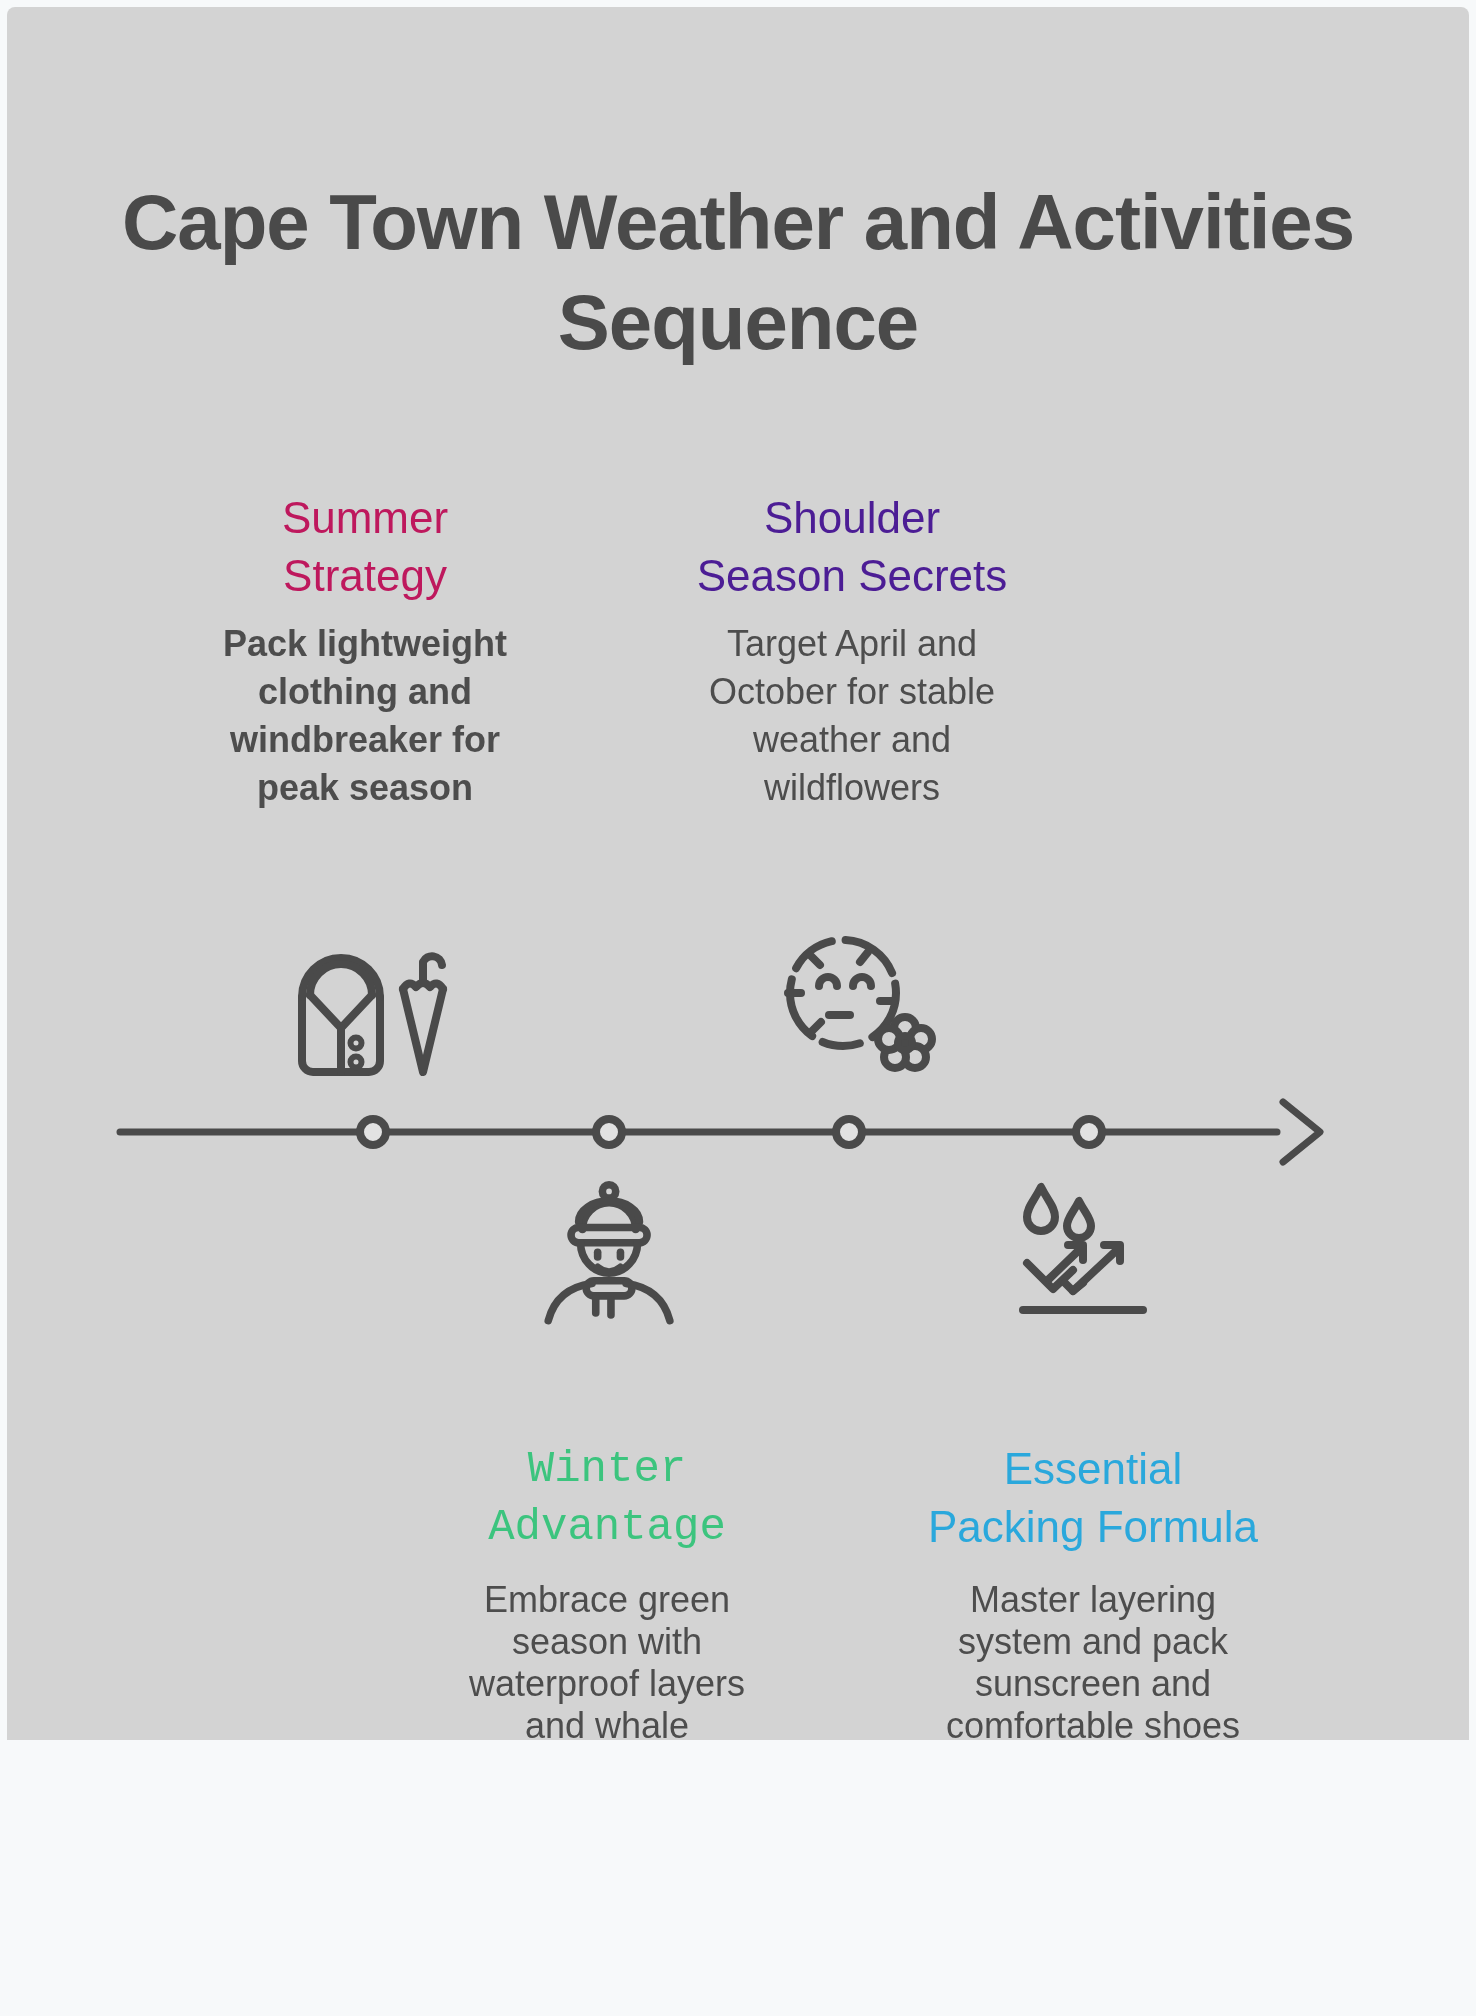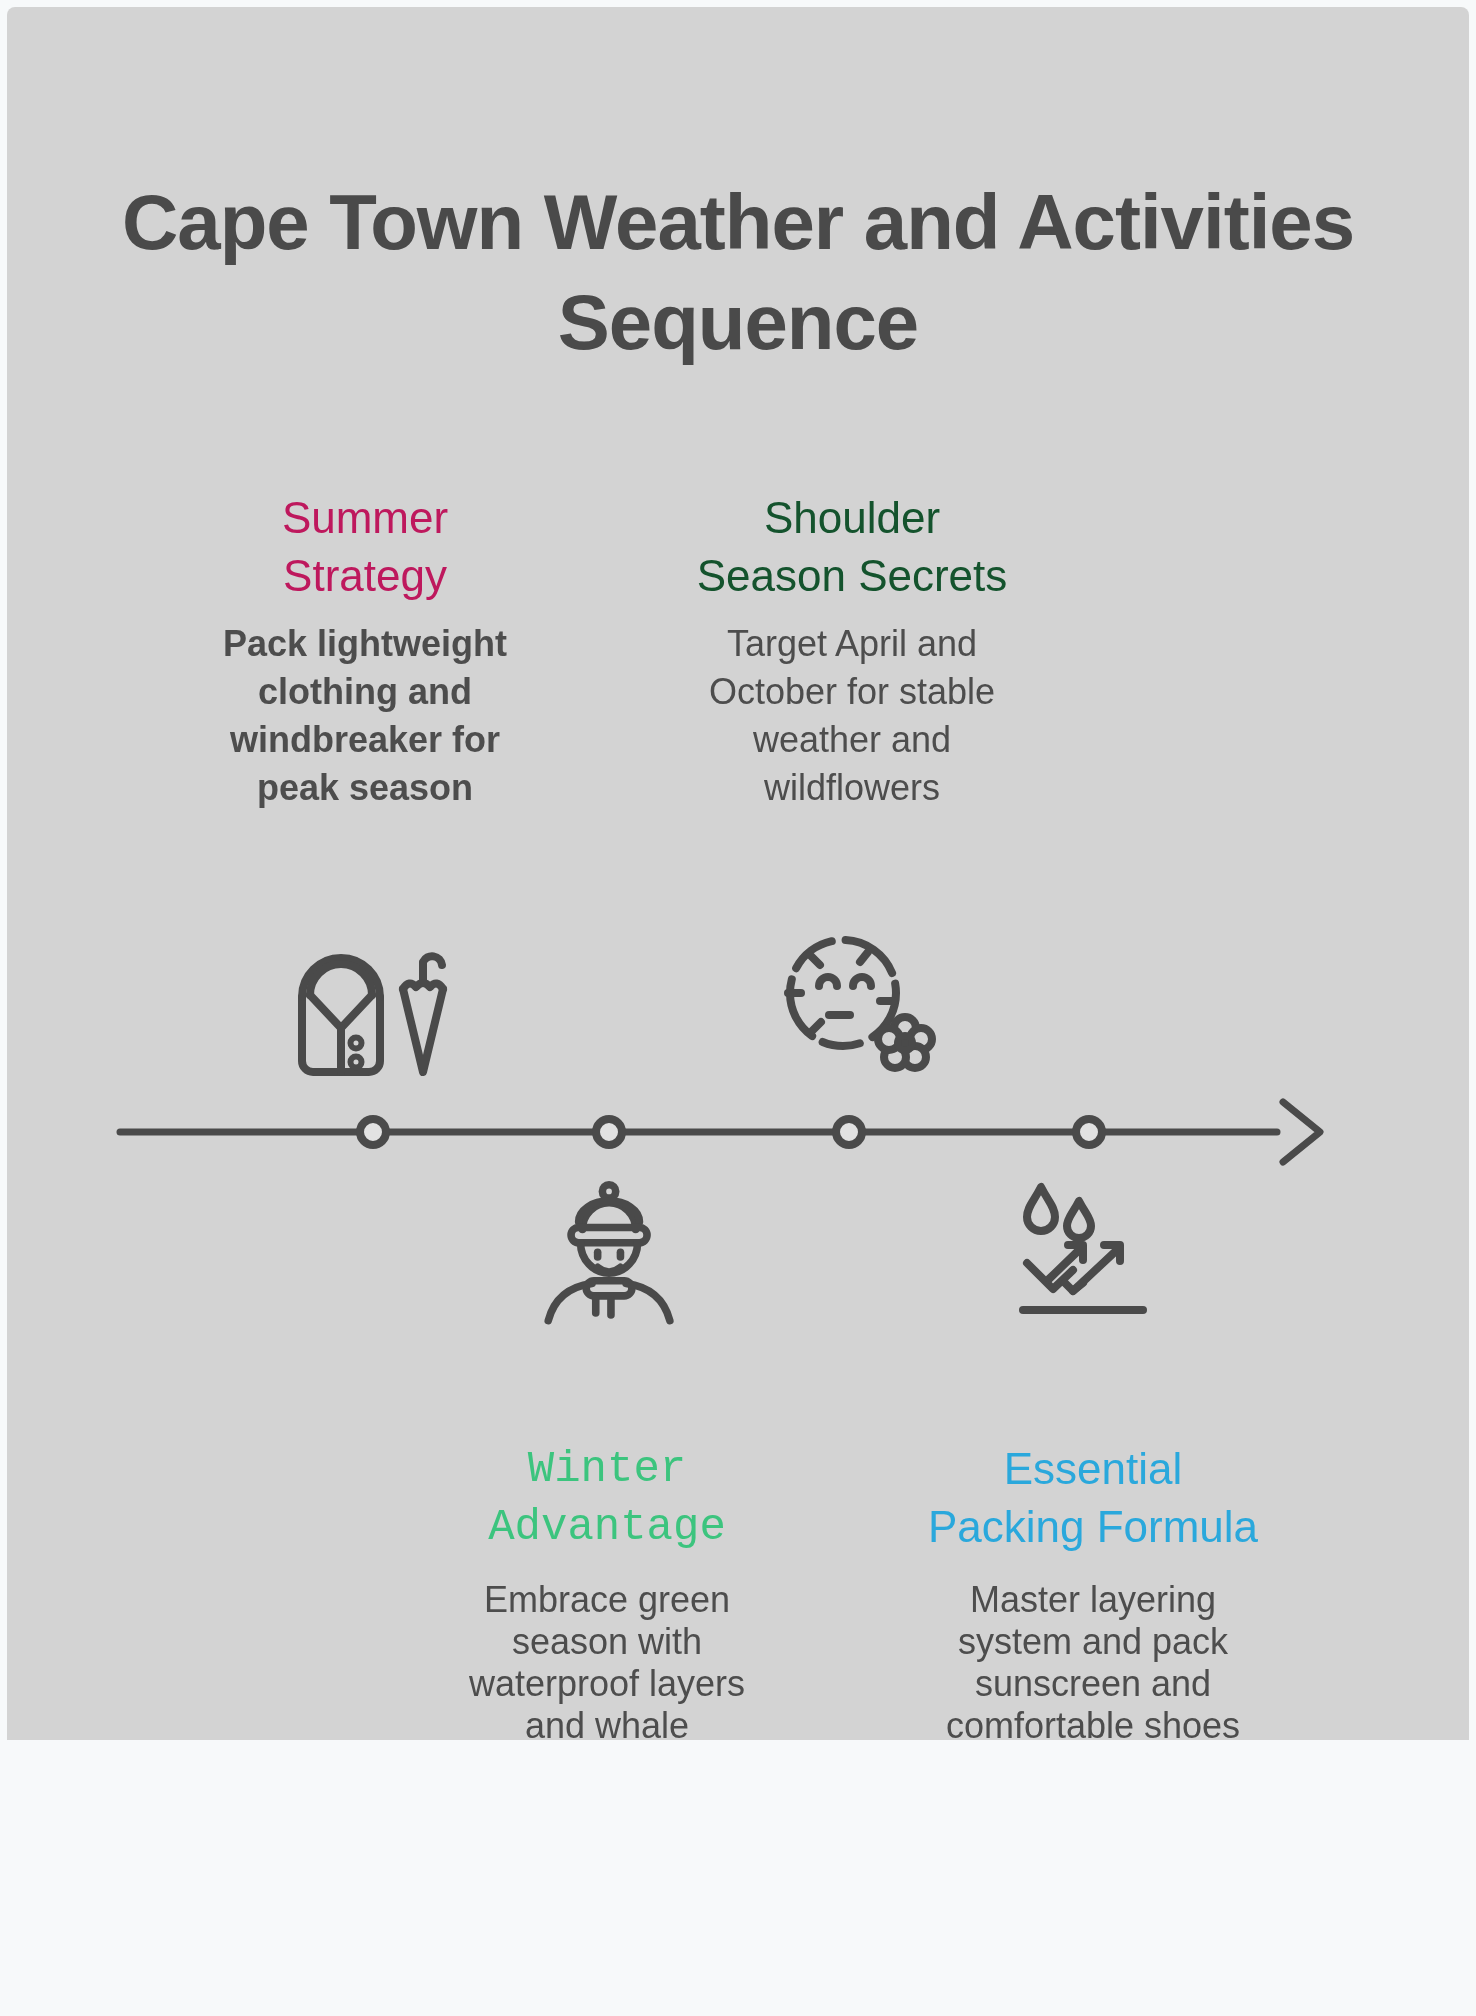--- a/index.html
+++ b/index.html
@@ -32,21 +32,21 @@
     <div class="abs center pre title" style="left:-7px;top:165px;">Cape Town Weather and Activities
 Sequence</div>
 
     <div class="abs center pre item-title" style="left: 198px; top: 482px; width: 320px; color: #be185d;">Summer
 Strategy</div>
     <div class="abs center pre item-desc desc-top" style="left:183px;top:613px;width:350px;font-weight:bold;">Pack lightweight
 clothing and
 windbreaker for
 peak season</div>
 
-    <div class="abs center pre item-title" style="left: 665px; top: 482px; width: 360px; color: #14532d;">Shoulder
+    <div class="abs center pre item-title" style="left: 665px; top: 482px; width: 360px; color: #4c1d95;">Shoulder
 Season Secrets</div>
     <div class="abs center pre item-desc desc-top" style="left:670px;top:613px;width:350px;">Target April and
 October for stable
 weather and
 wildflowers</div>
 
     <div class="abs icon-box" style="left:283px;top:924px;width:160px;height:152px;">
       <svg viewBox="0 0 160 152">
         <path class="stroke" d="M12,66 V130 a11,11 0 0 0 11,11 H79 a11,11 0 0 0 11,-11 V66"></path>
         <path class="stroke" d="M12,66 a39,39 0 0 1 78,0"></path>

